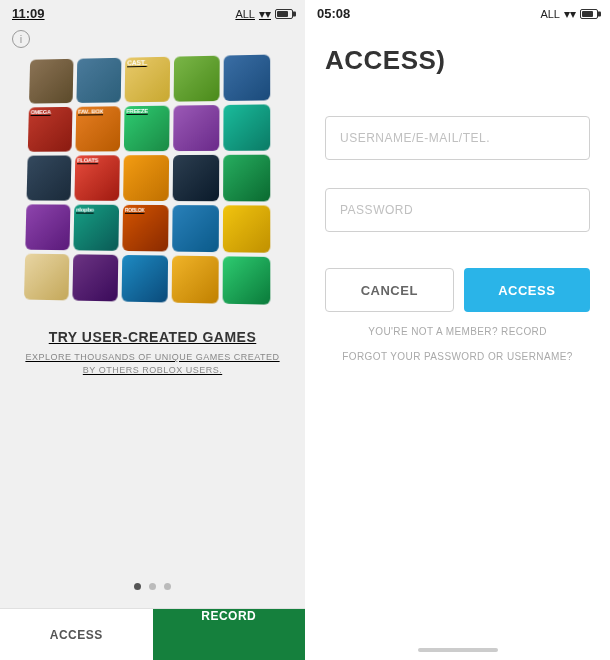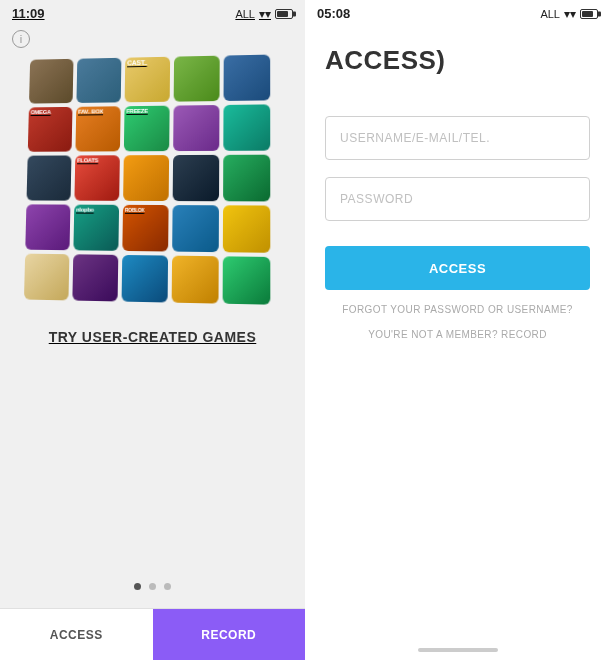--- a/index.html
+++ b/index.html
@@ -181,23 +181,22 @@
       background: #fff;
       font-size: 12px;
       font-weight: 600;
       color: #555;
       letter-spacing: 0.5px;
     }
 
     .tab-left-record {
       flex: 1;
       display: flex;
-      align-items: center;
       justify-content: center;
-      background: #8b5cf6;
+      background: #15803d;
       font-size: 12px;
       font-weight: 700;
       color: #fff;
       letter-spacing: 0.5px;
     }
 
     
     .right-panel {
       width: 305px;
       height: 660px;
@@ -231,21 +230,21 @@
     .login-input {
       width: 100%;
       height: 44px;
       border: 1px solid #d0d0d0;
       border-radius: 4px;
       padding: 0 14px;
       font-size: 12px;
       letter-spacing: 0.5px;
       color: #999;
       background: #fff;
-      margin-bottom: 17px;
+      margin-bottom: 28px;
       outline: none;
     }
 
     .login-input::placeholder {
       color: #c0c0c0;
       font-size: 12px;
       letter-spacing: 0.5px;
     }
 
     .login-buttons {
@@ -429,20 +428,21 @@
           <span></span>
         </div>
       <div class="game-tile t25">
           <span></span>
         </div>
     </div>
   </div>
 
   <div class="promo-text">
     <div class="promo-title">TRY USER-CREATED GAMES</div>
+    <div class="promo-subtitle">EXPLORE THOUSANDS OF UNIQUE GAMES CREATED BY OTHERS ROBLOX USERS.</div>
   </div>
 
   <div class="dots-container">
     <div class="dot active"></div>
     <div class="dot"></div>
     <div class="dot"></div>
   </div>
 
   <div class="bottom-tabs-left">
     <div class="tab-left-access">
@@ -467,21 +467,22 @@
   </div>
 
   <div class="login-content">
     <div class="login-title">ACCESS)</div>
 
     <input class="login-input" type="text" placeholder="USERNAME/E-MAIL/TEL." style="">
 
     <input class="login-input" type="password" placeholder="PASSWORD" style="">
 
     <div class="login-buttons">
+      <button class="btn-cancel">CANCEL</button>
       <button class="btn-access">ACCESS</button>
     </div>
 
+    <span class="link-text">YOU'RE NOT A MEMBER? RECORD</span>
     <span class="link-text">FORGOT YOUR PASSWORD OR USERNAME?</span>
-    <span class="link-text">YOU'RE NOT A MEMBER? RECORD</span>
   </div>
 
   <div class="home-bar-right"></div>
 </div>
 
 </body></html>

